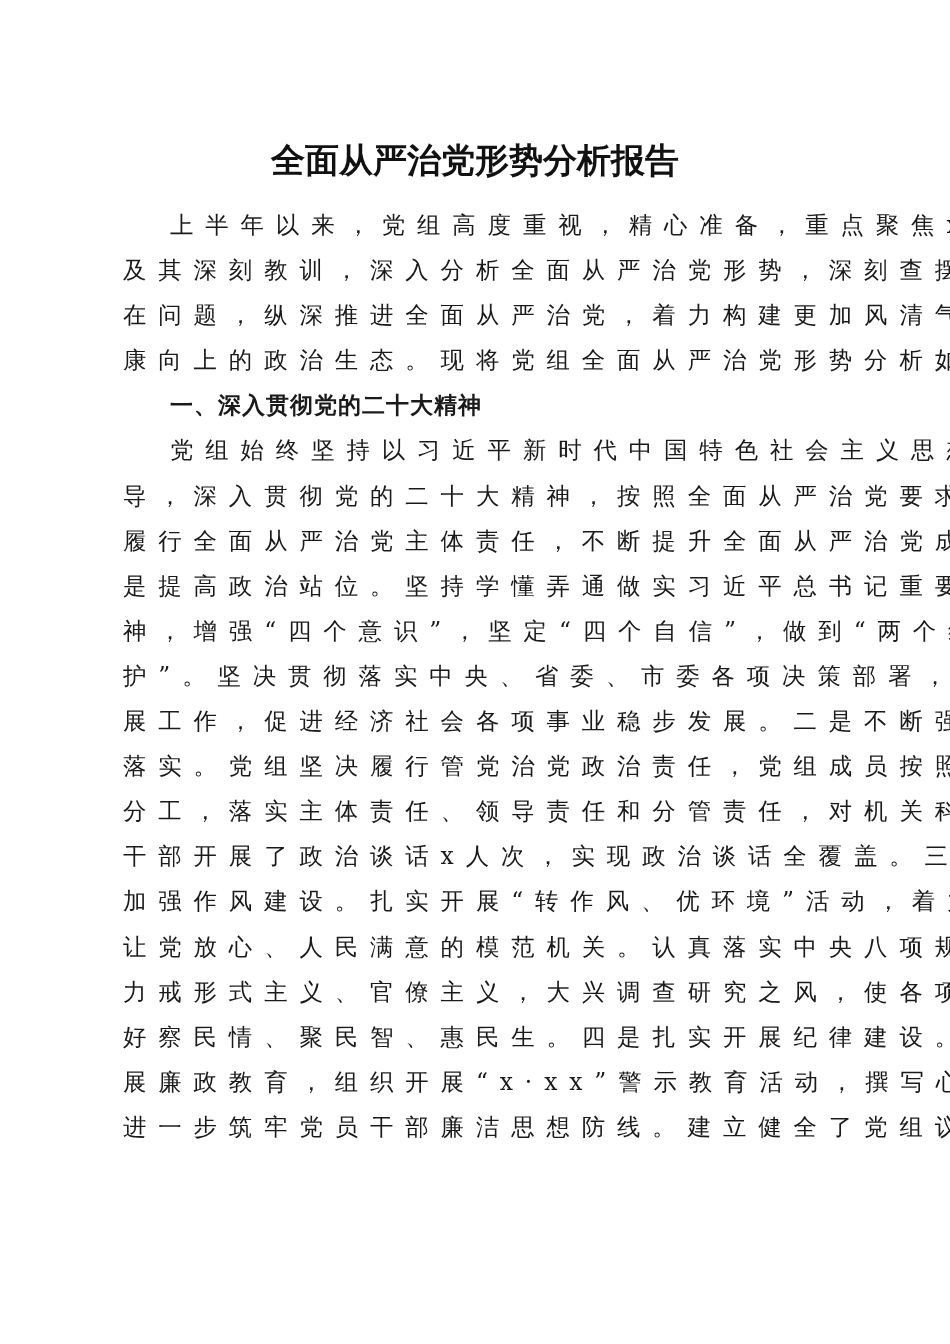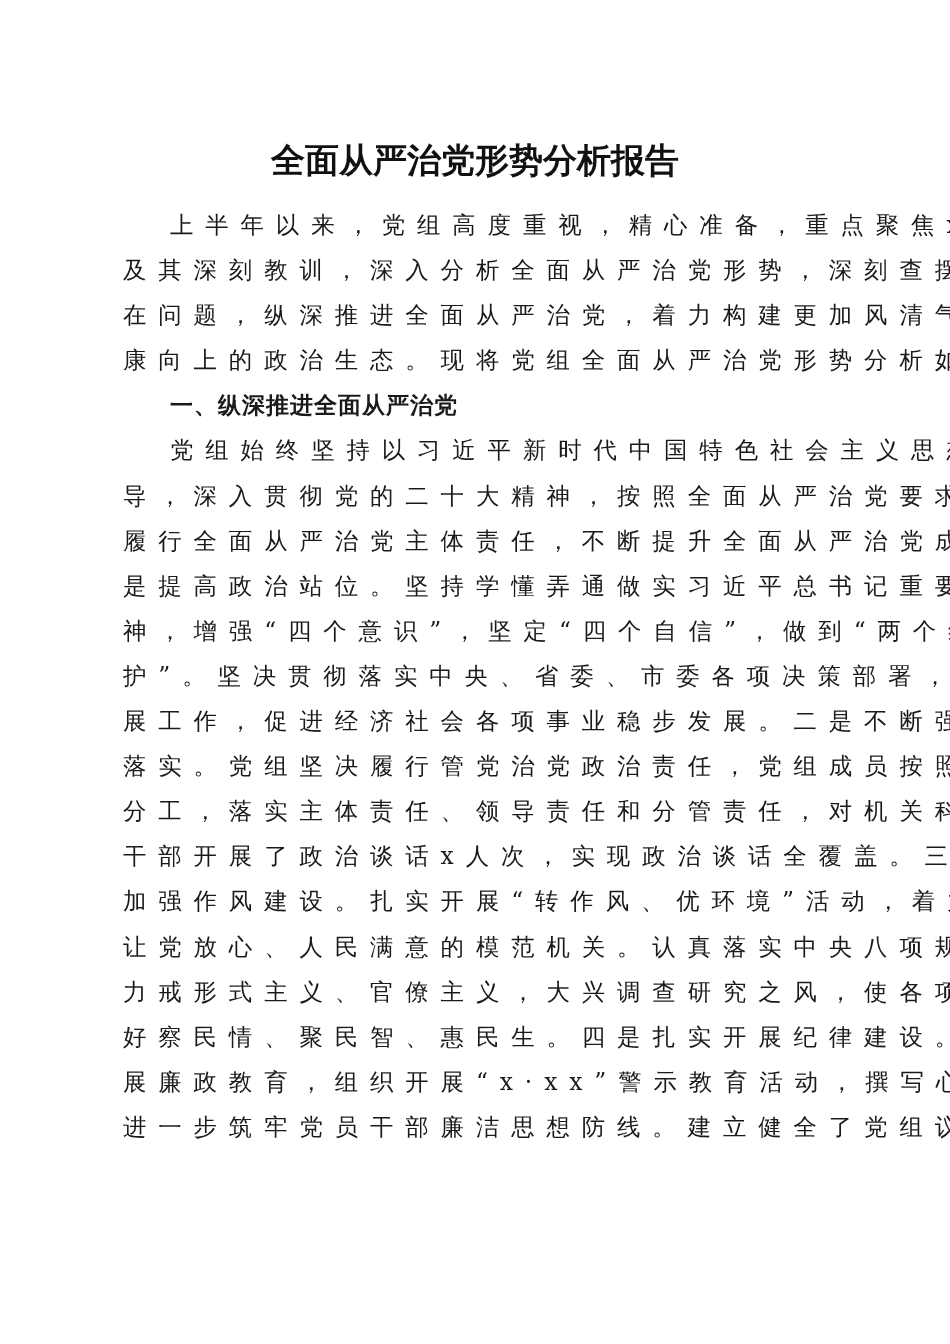--- a/index.html
+++ b/index.html
@@ -23,21 +23,21 @@
 </head>
 <body>
 
 <div class="page">
   <div class="title">全面从严治党形势分析报告</div>
   <div class="body">
     <span class="line indent">上半年以来，党组高度重视，精心准备，重点聚焦x问题</span>
     <span class="line">及其深刻教训，深入分析全面从严治党形势，深刻查摆剖析存</span>
     <span class="line">在问题，纵深推进全面从严治党，着力构建更加风清气正、健</span>
     <span class="line">康向上的政治生态。现将党组全面从严治党形势分析如下：</span>
-    <span class="line indent heading">一、纵深推进全面从严治党</span>
+    <span class="line indent heading">一、深入贯彻党的二十大精神</span>
     <span class="line indent">党组始终坚持以习近平新时代中国特色社会主义思想为指</span>
     <span class="line">导，深入贯彻党的二十大精神，按照全面从严治党要求，认真</span>
     <span class="line">履行全面从严治党主体责任，不断提升全面从严治党成效。一</span>
     <span class="line">是提高政治站位。坚持学懂弄通做实习近平总书记重要讲话精</span>
     <span class="line">神，增强“四个意识”，坚定“四个自信”，做到“两个维</span>
     <span class="line">护”。坚决贯彻落实中央、省委、市委各项决策部署，部署开</span>
     <span class="line">展工作，促进经济社会各项事业稳步发展。二是不断强化责任</span>
     <span class="line">落实。党组坚决履行管党治党政治责任，党组成员按照职责与</span>
     <span class="line">分工，落实主体责任、领导责任和分管责任，对机关科级以上</span>
     <span class="line">干部开展了政治谈话x人次，实现政治谈话全覆盖。三是持续</span>

